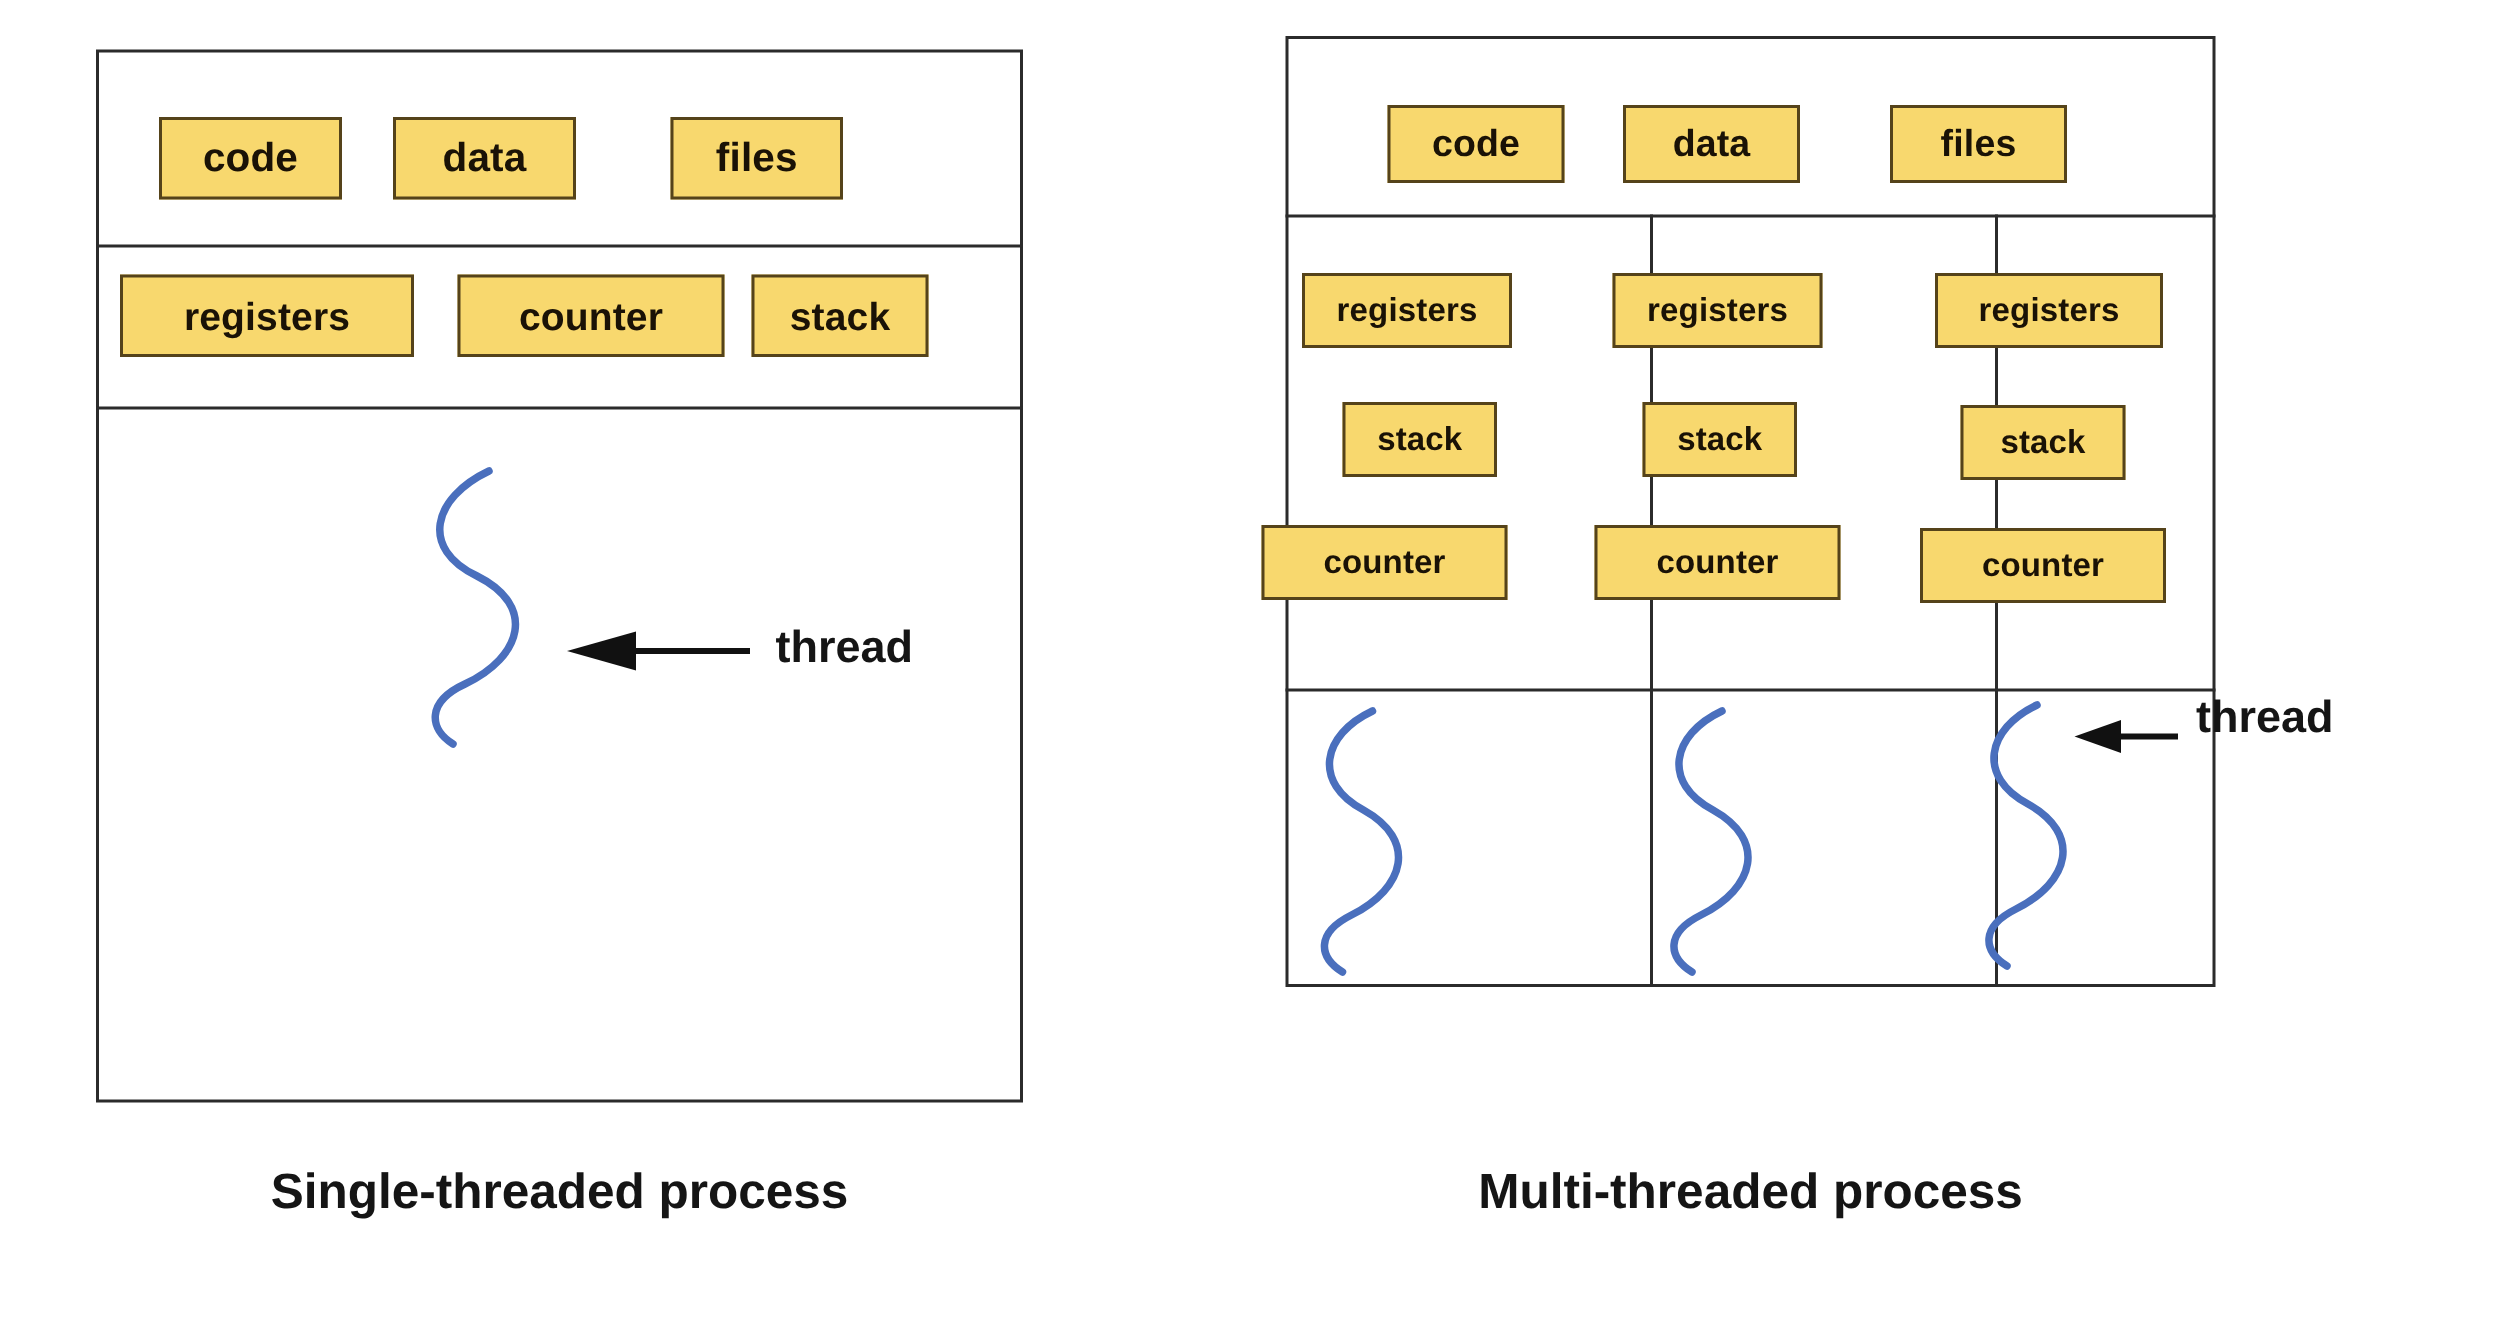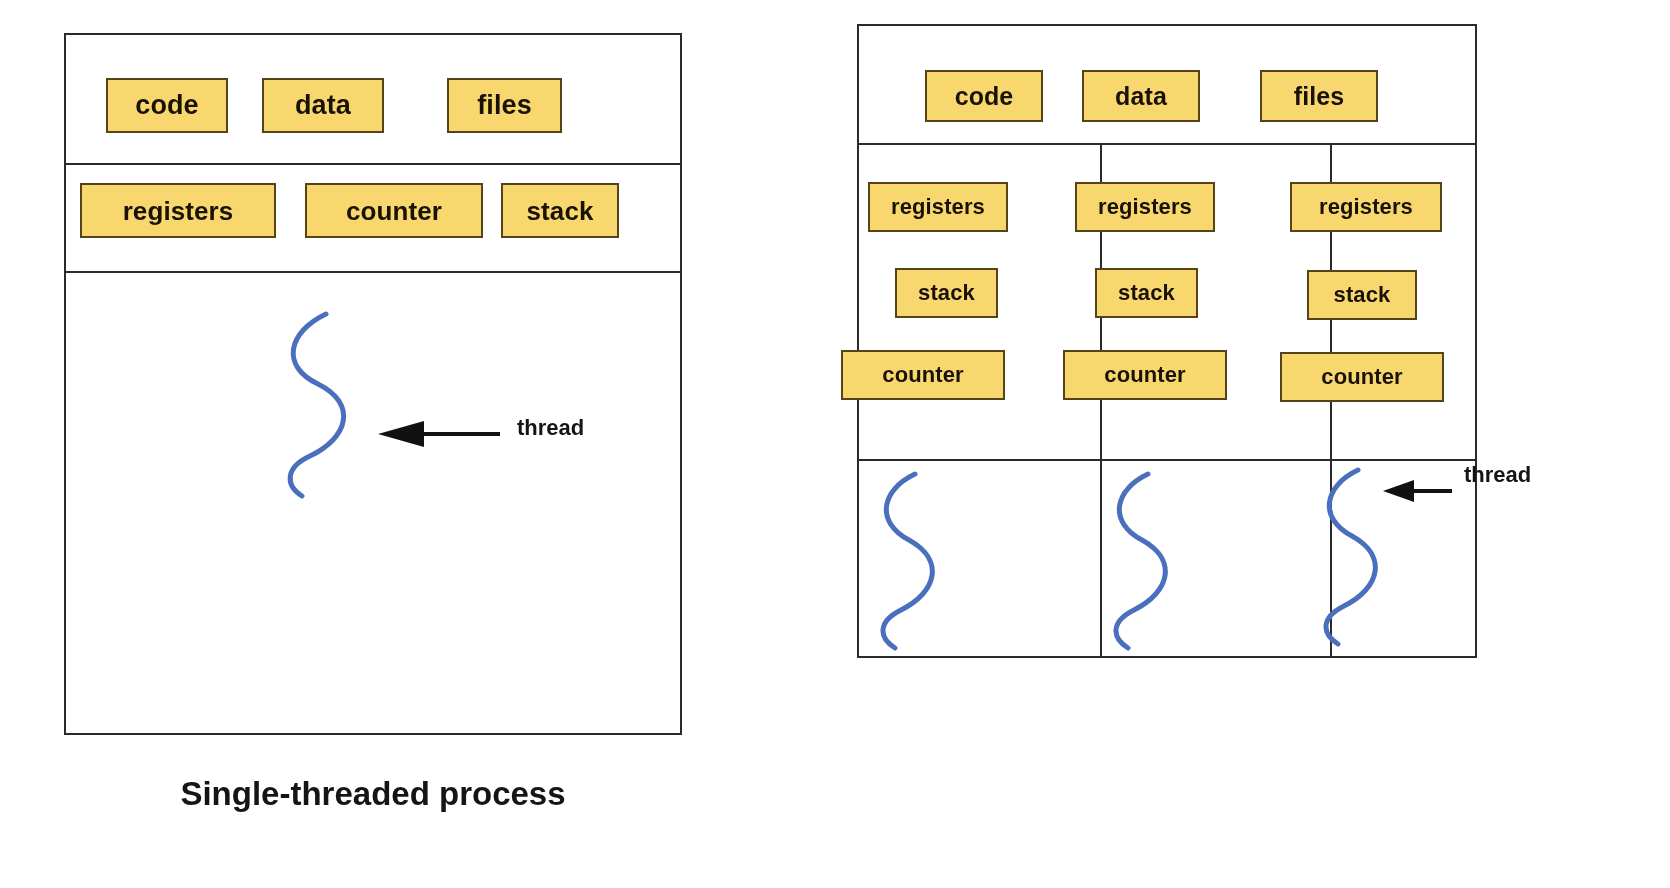--- a/index.html
+++ b/index.html
@@ -68,21 +68,21 @@
     color: #151515;
     white-space: nowrap;
     text-align: center;
   }
 
   
   .thread-label {
     position: absolute;
     font-family: "Liberation Sans", sans-serif;
     font-weight: bold;
-    font-size: 22px;
+    font-size: 30px;
     color: #151515;
     white-space: nowrap;
   }
 
   .squiggle, .arrow-svg {
     position: absolute;
     overflow: visible;
   }
 </style>
 </head>
@@ -188,14 +188,15 @@
     <path d="M46,4 C12,20 6,52 40,70 C76,90 68,122 32,140 C8,152 10,168 26,178" fill="none" stroke="#4a6fbd" stroke-width="5" stroke-linecap="round"></path>
   </svg>
 
   <svg class="arrow-svg" style="left:1370px; top:477px;" width="72" height="28" viewBox="0 0 72 28">
     <line x1="28" y1="14" x2="70" y2="14" stroke="#111111" stroke-width="4"></line>
     <polygon points="1,14 32,3 32,25" fill="#111111"></polygon>
   </svg>
 
   <div class="thread-label" style="left:1452px; top:462px;">thread</div>
 
+  <div class="caption" style="left:845px; top:775px; width:620px;">Multi-threaded process</div>
 
 </div>
 
 </body></html>

